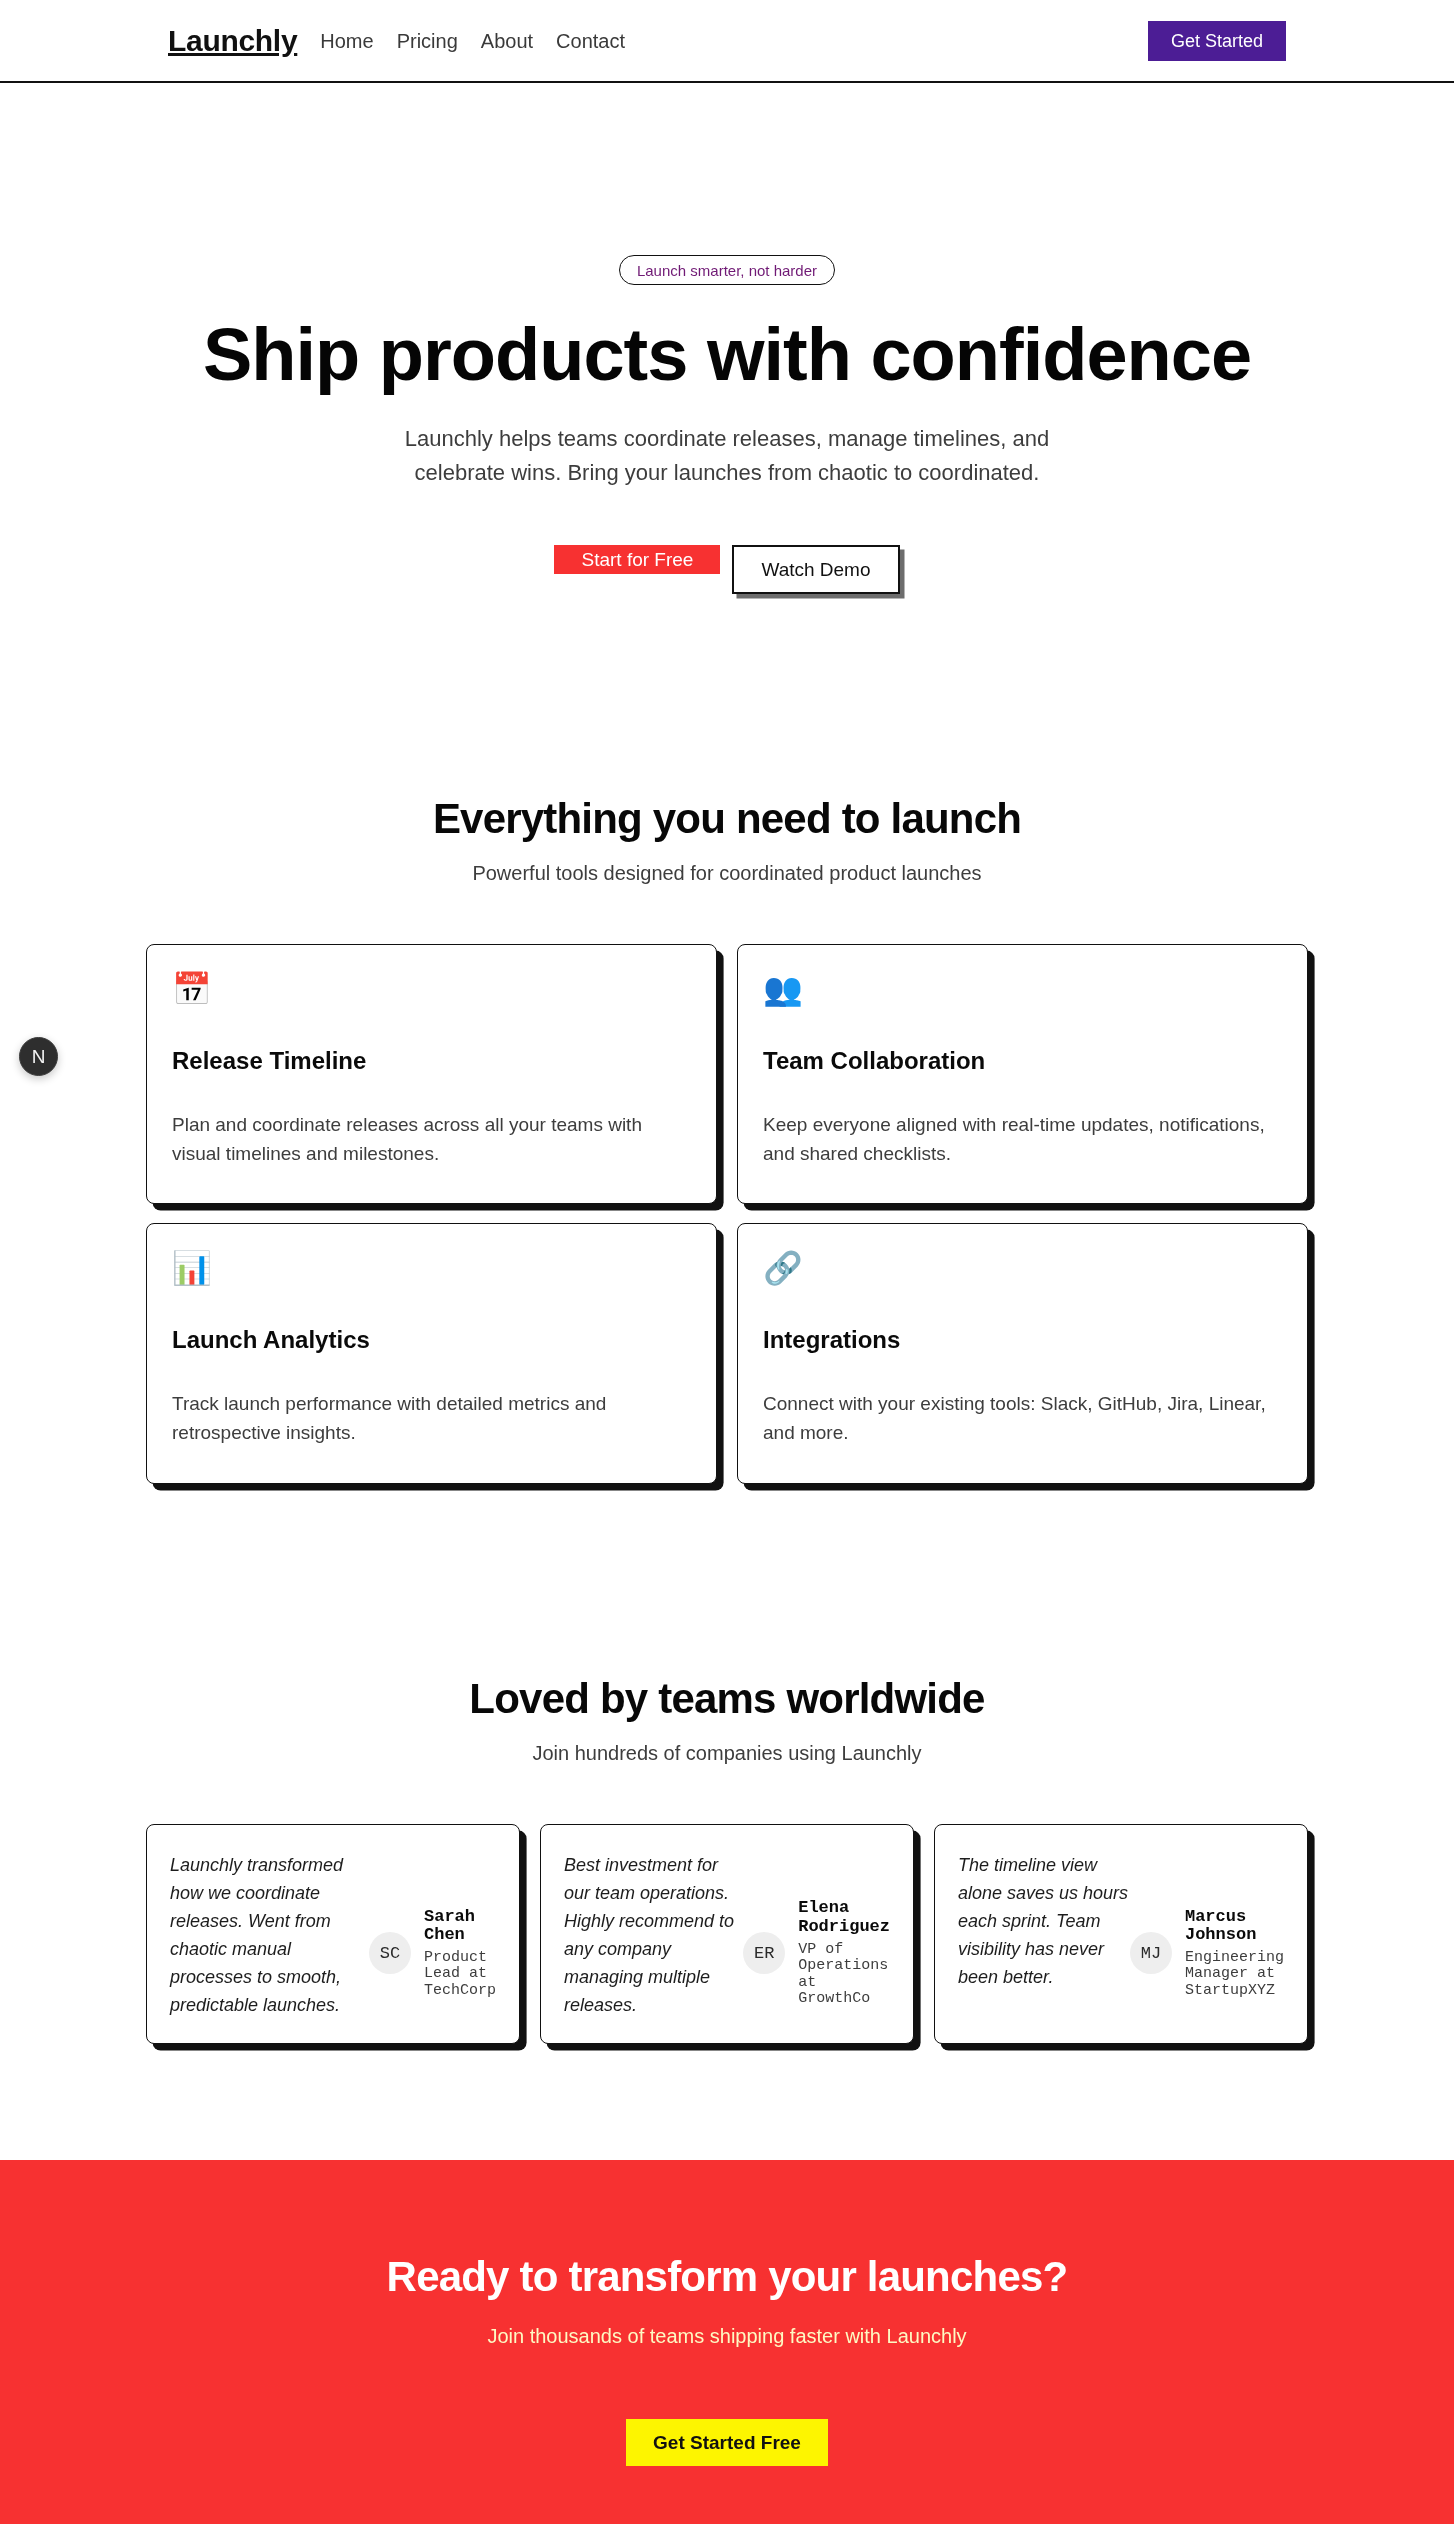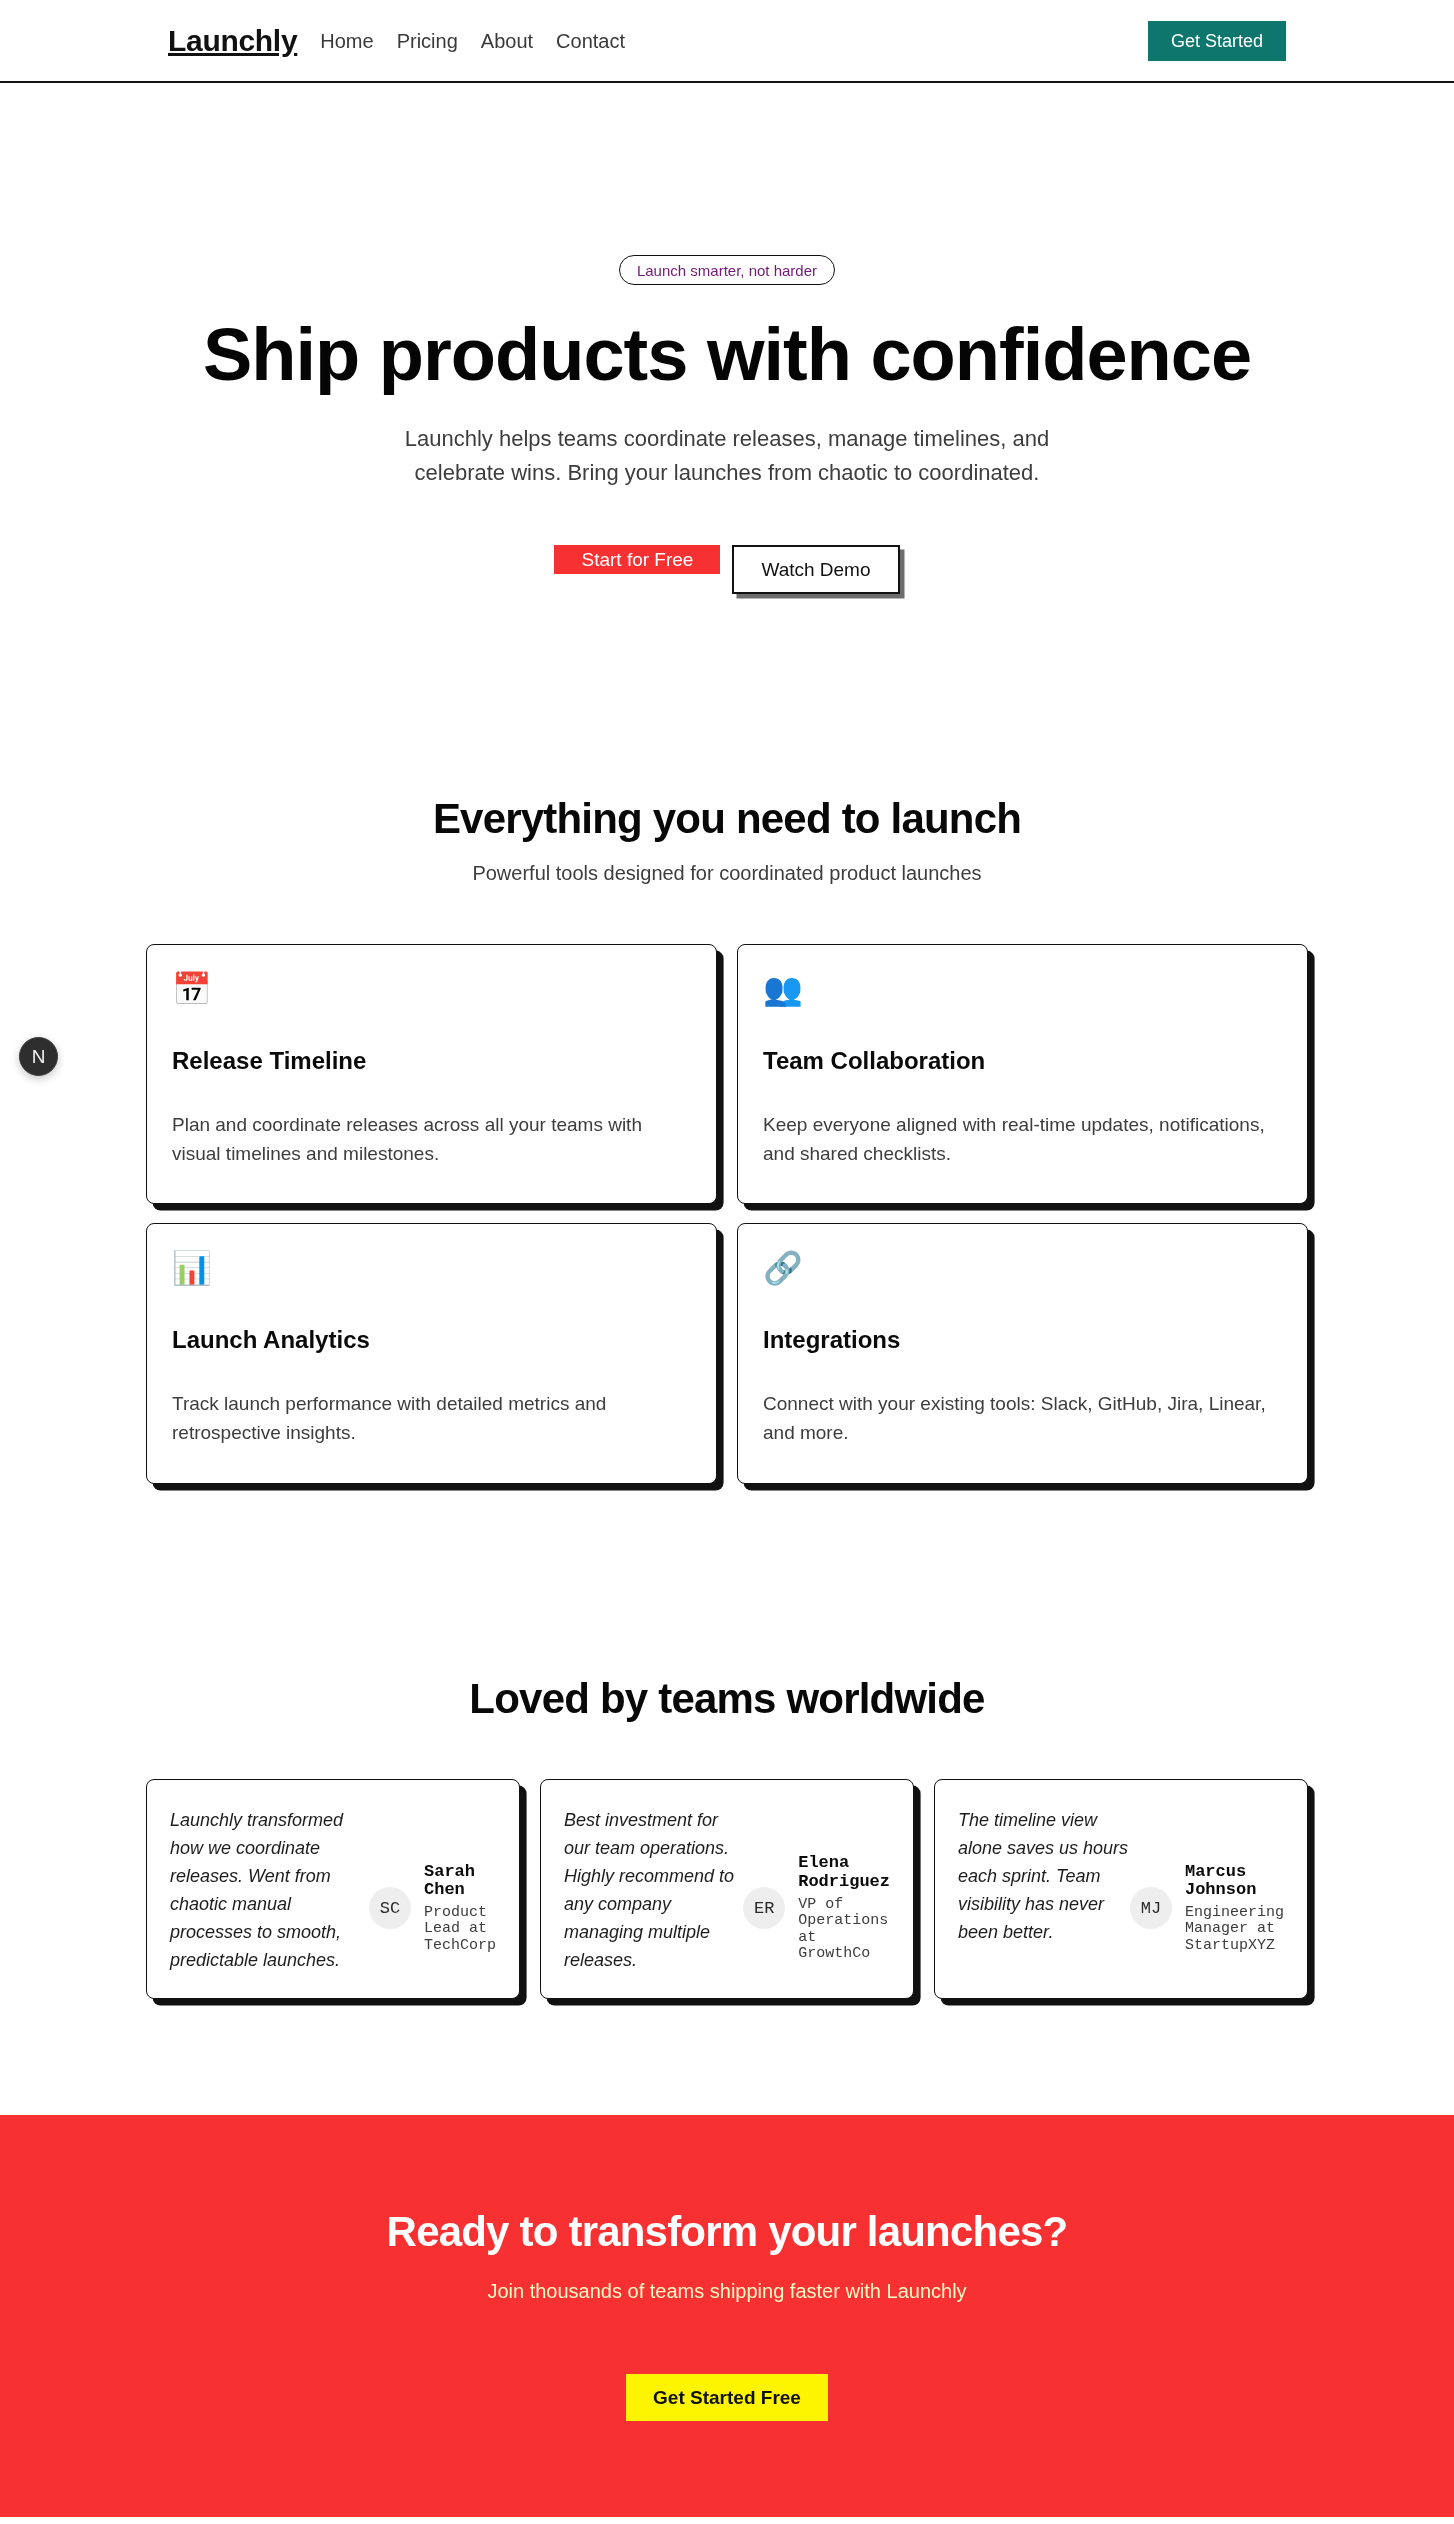--- a/index.html
+++ b/index.html
@@ -34,21 +34,21 @@
   }
   .nav-links { display: flex; align-items: center; gap: 23px; }
   .nav-link {
     font-size: 20px;
     color: #3a3a3a;
     text-decoration: none;
     line-height: 1;
   }
   .nav-right { margin-left: auto; }
   .btn-nav-cta {
-    background: #0f766e;
+    background: #4c1d95;
     color: #ffffff;
     font-size: 18px;
     padding: 11px 23px;
     border: none;
     line-height: 1;
     cursor: pointer;
     font-family: inherit;
   }
 
   
@@ -315,20 +315,21 @@
       <h3 class="feature-title">Integrations</h3>
       <p class="feature-desc">Connect with your existing tools: Slack, GitHub, Jira, Linear, and more.</p>
     </article>
 
   </div>
 </section>
 
 <section class="section testimonials">
   <div class="section-head">
     <h2 class="section-title">Loved by teams worldwide</h2>
+    <p class="section-sub">Join hundreds of companies using Launchly</p>
   </div>
   <div class="testimonial-grid">
 
     <article class="testimonial-card">
       <p class="quote">Launchly transformed how we coordinate releases. Went from chaotic manual processes to smooth, predictable launches.</p>
       <div class="author">
         <div class="avatar">SC</div>
         <div class="author-meta">
           <span class="author-name">Sarah Chen</span>
           <span class="author-role">Product Lead at TechCorp</span>

